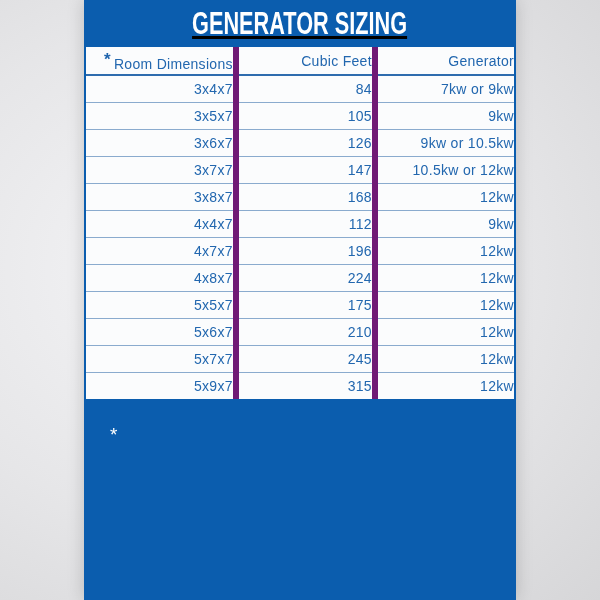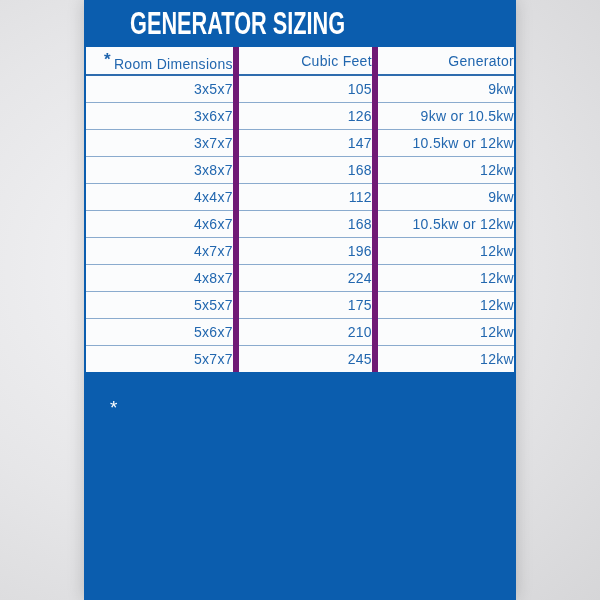--- a/index.html
+++ b/index.html
@@ -12,21 +12,21 @@
     background: radial-gradient(ellipse at 35% 45%, #f5f5f7 0%, #e6e6e8 55%, #d6d6d8 100%);
   }
   .poster {
     width: 432px; height: 600px; margin: 0 auto;
     background: #0b5dae;
     box-shadow: 0 0 16px rgba(0,0,0,0.18);
     display: flex; flex-direction: column;
   }
   .title-band {
     height: 47px; flex: 0 0 47px;
-    display: flex; align-items: center; 
+    display: flex; align-items: center; justify-content: center; text-decoration: underline;
   }
   .title-band h1 {
     margin: 0; color: #ffffff;
     font-size: 31px; font-weight: bold; line-height: 1;
     letter-spacing: 0px; white-space: nowrap;
     transform: scaleX(0.70); transform-origin: center;
   }
   table.sizing {
     border-collapse: collapse; table-layout: fixed;
     width: 428px; margin: 0 2px;
@@ -82,20 +82,25 @@
         </colgroup>
       <thead>
         <tr>
           <th><span class="hdr-marker">*</span><span>Room Dimensions</span></th>
           <th>Cubic Feet</th>
           <th>Generator</th>
         </tr>
       </thead>
       <tbody>
           <tr>
+            <td>3x4x7</td>
+            <td>84</td>
+            <td>7kw or 9kw</td>
+          </tr>
+          <tr>
             <td>3x5x7</td>
             <td>105</td>
             <td>9kw</td>
           </tr>
           <tr>
             <td>3x6x7</td>
             <td>126</td>
             <td>9kw or 10.5kw</td>
           </tr>
           <tr>
@@ -105,25 +110,20 @@
           </tr>
           <tr>
             <td>3x8x7</td>
             <td>168</td>
             <td>12kw</td>
           </tr>
           <tr>
             <td>4x4x7</td>
             <td>112</td>
             <td>9kw</td>
-          </tr>
-          <tr>
-            <td>4x6x7</td>
-            <td>168</td>
-            <td>10.5kw or 12kw</td>
           </tr>
           <tr>
             <td>4x7x7</td>
             <td>196</td>
             <td>12kw</td>
           </tr>
           <tr>
             <td>4x8x7</td>
             <td>224</td>
             <td>12kw</td>
@@ -136,20 +136,25 @@
           <tr>
             <td>5x6x7</td>
             <td>210</td>
             <td>12kw</td>
           </tr>
           <tr>
             <td>5x7x7</td>
             <td>245</td>
             <td>12kw</td>
           </tr>
+          <tr>
+            <td>5x9x7</td>
+            <td>315</td>
+            <td>12kw</td>
+          </tr>
         </tbody>
     </table>
 
     <div class="footer-band">
       <span class="footer-star">*</span>
     </div>
 
   </div>
 </div>
 

